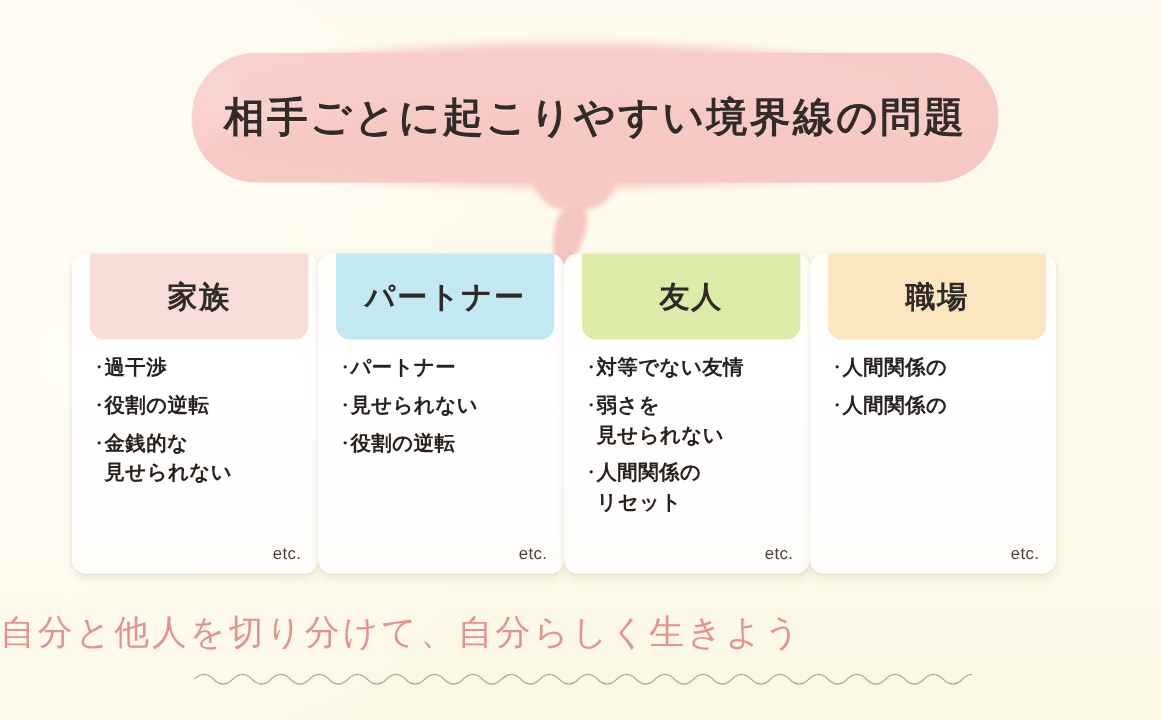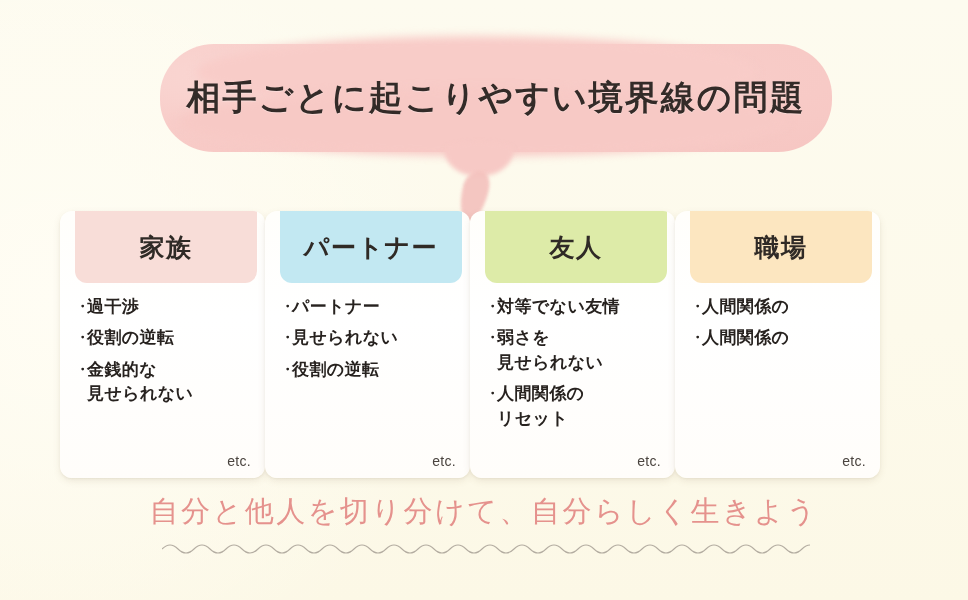--- a/index.html
+++ b/index.html
@@ -175,24 +175,24 @@
     font-size: 14px;
     color: #4a443f;
     letter-spacing: .3px;
     margin-top: 48px;
   }
 
   
   #footer {
     position: absolute;
     left: 0;
-    top: 496px;
+    top: 513px;
     width: 968px;
     height: 80px;
-    text-align: center;
+    text-align: left;
   }
   .footer-text {
     font-size: 29px;
     letter-spacing: 2.5px;
     color: #e5928d;
     font-weight: 500;
     white-space: nowrap;
     line-height: 1.1;
   }
   .footer-wave {

